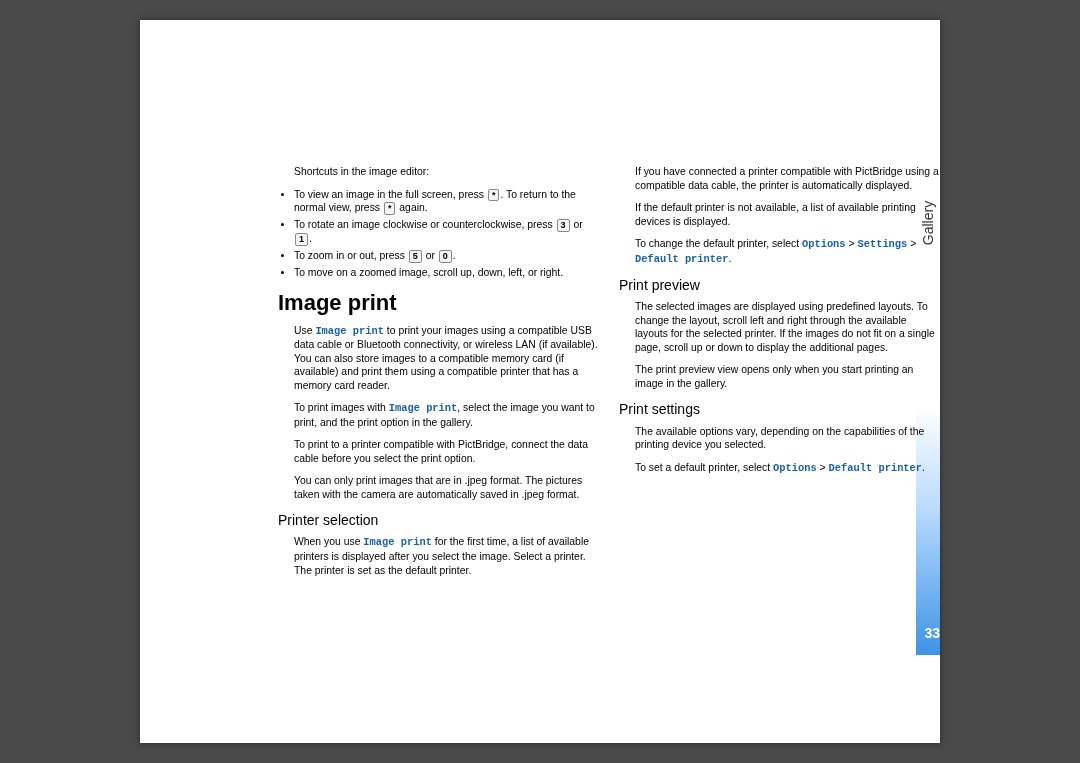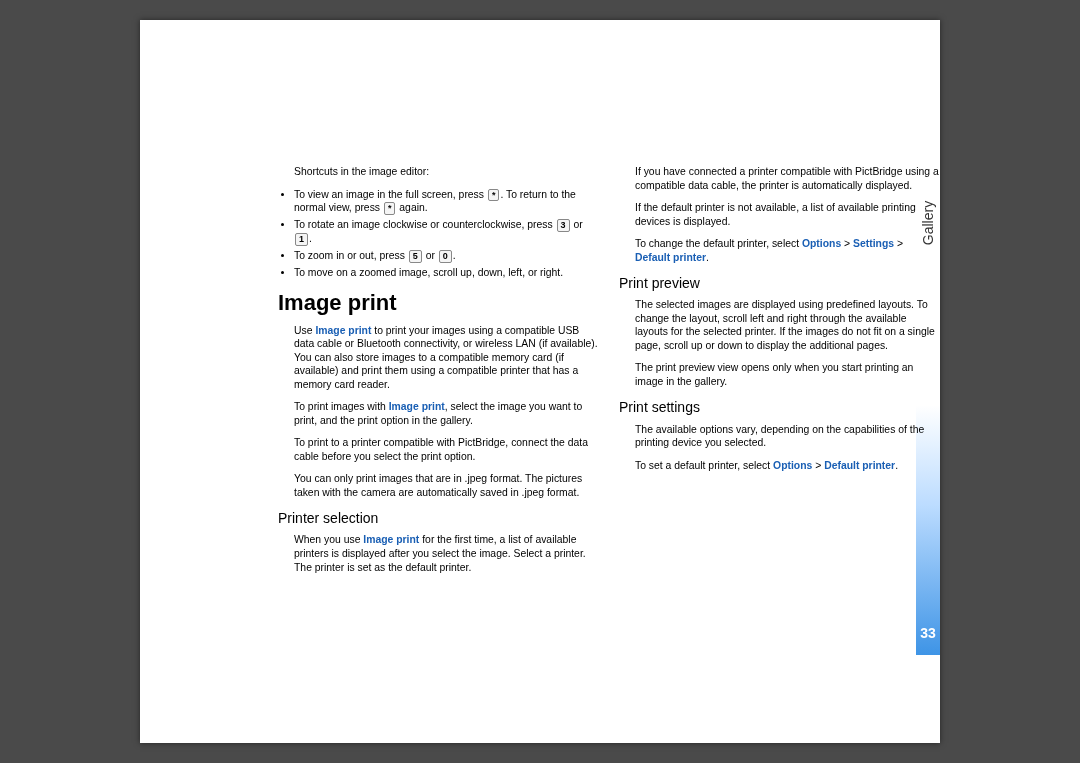--- a/index.html
+++ b/index.html
@@ -27,21 +27,21 @@
     height: 430px;
     font-size: 10.4px;
     line-height: 1.3;
     color: #000;
   }
   .cols p { margin-bottom: 9px; break-inside: avoid; margin-left: 16px; }
   .cols ul { list-style: disc; padding-left: 16px; margin-bottom: 10px; }
   .cols li { margin-bottom: 3px; }
   h1.ip { font-size: 22px; font-weight: bold; margin-top: 8px; margin-bottom: 6px; }
   h2.sub { font-size: 14px; font-weight: normal; margin-top: 10px; margin-bottom: 6px; }
-  .blue { color: #1a5fb4; font-weight: bold; }
+  .blue { color: #1a5fb4; font-weight: bold; font-family: Liberation Mono, monospace; }
   .keybox {
     display: inline-block;
     border: 1px solid #888;
     border-radius: 2px;
     padding: 0 3px;
     font-size: 9px;
     font-weight: bold;
     line-height: 1.2;
     margin: 0 1px;
     background: #f5f5f5;
@@ -68,21 +68,21 @@
     position: absolute;
     bottom: 0;
     width: 24px;
     height: 250px;
     background: linear-gradient(to bottom, #ffffff 0%, #bcdcff 40%, #3e94e6 100%);
   }
   .page-num {
     position: absolute;
     bottom: 14px;
     width: 24px;
-    text-align: center;
+    text-align: right;
     color: #fff;
     font-weight: bold;
     font-size: 14px;
   }
   .bindspan { }
 </style>
 </head>
 <body>
 
 <div class="page">

